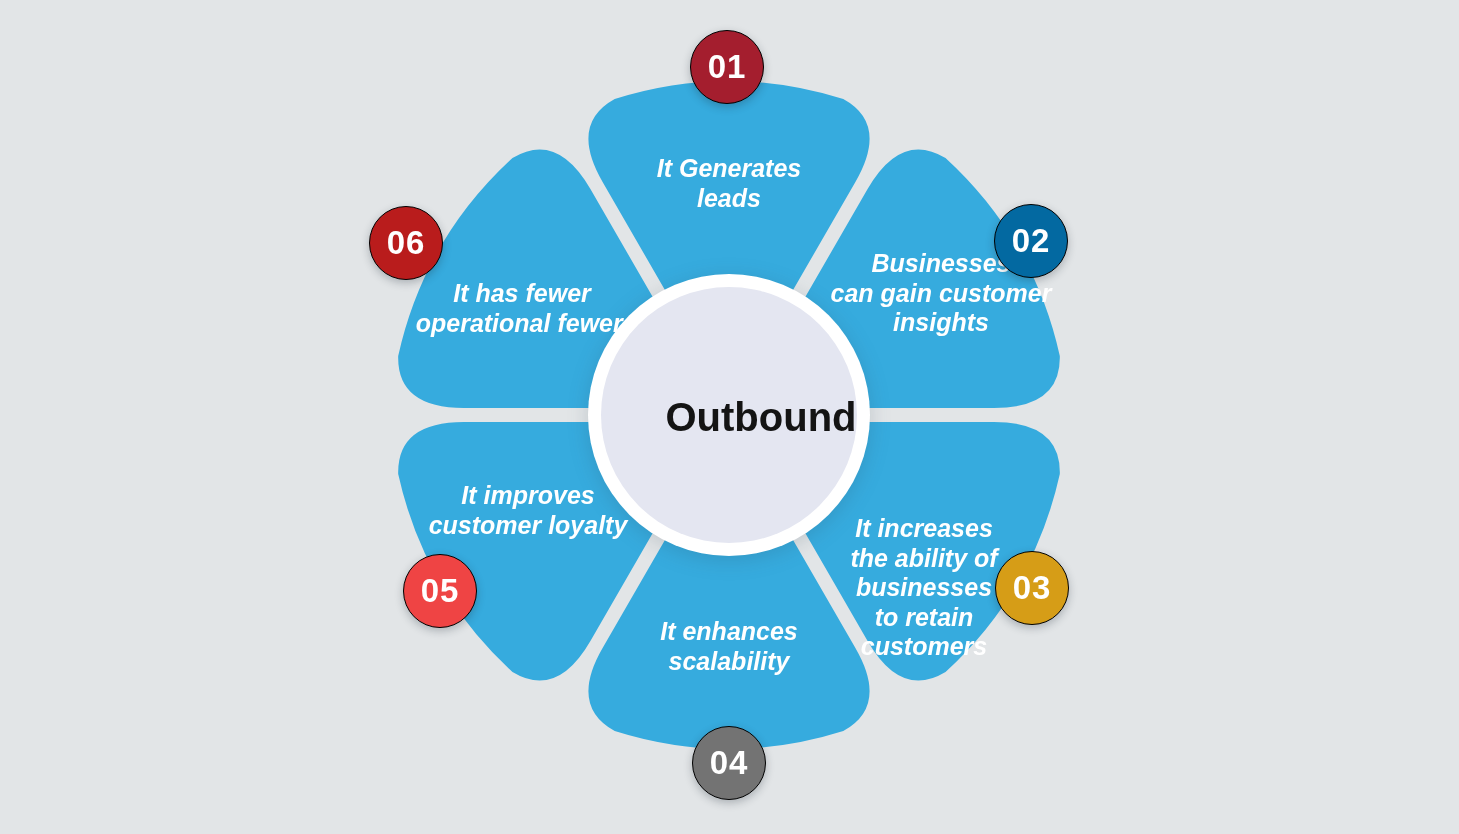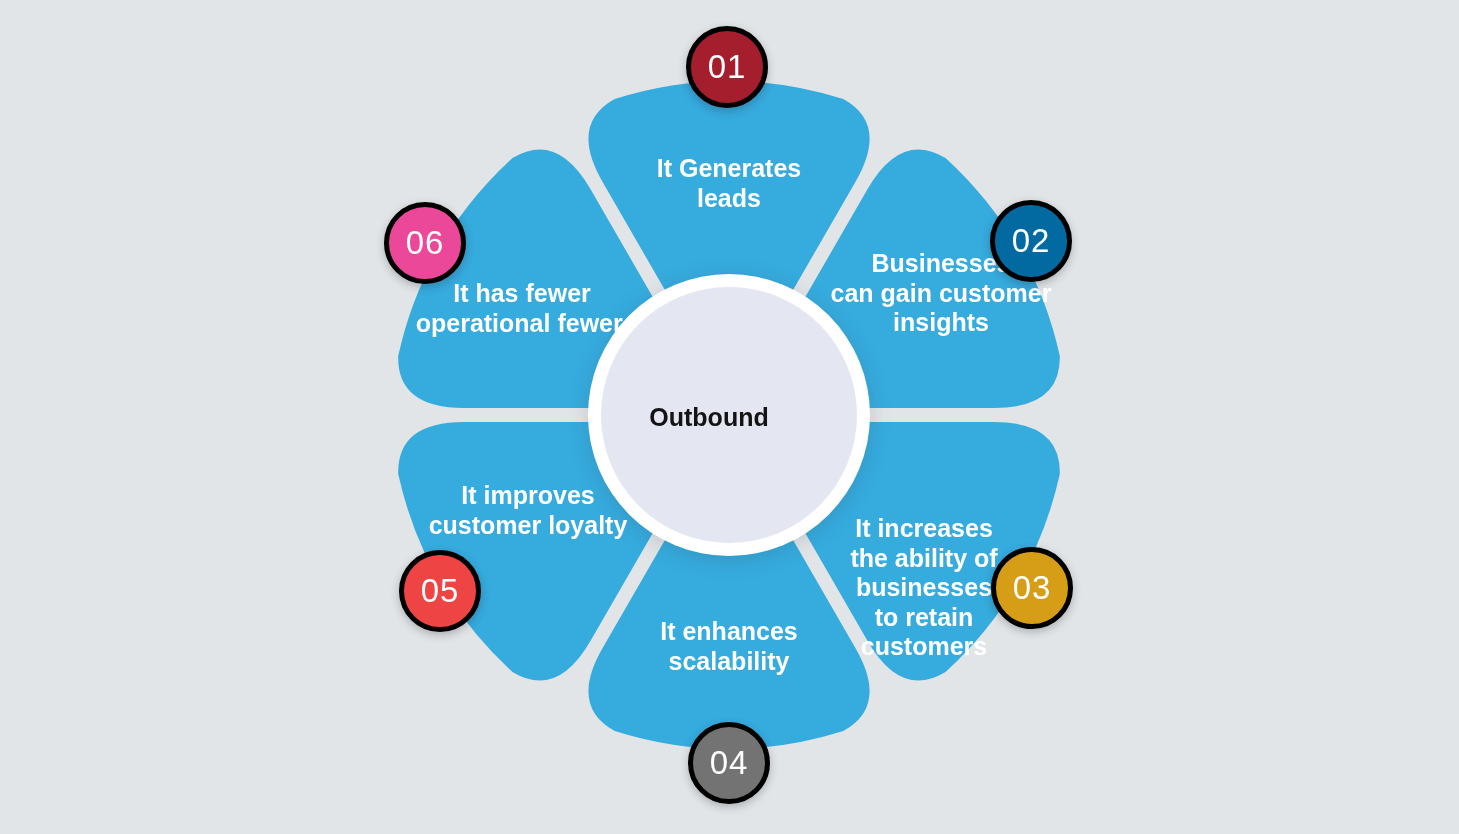--- a/index.html
+++ b/index.html
@@ -34,47 +34,48 @@
   }
   .petal-label {
     position: absolute;
     transform: translate(-50%, -50%);
     color: var(--label-text, #ffffff);
     font-weight: bold;
     font-size: 25px;
     line-height: 1.18;
     text-align: center;
     white-space: pre-line;
+    font-style: italic;
   }
   .badge {
     position: absolute;
     transform: translate(-50%, -50%);
     width: 72px;
     height: 72px;
     border-radius: 50%;
-    border: 5px solid #000000;
+    border: 1px solid #000000;
     box-shadow: 0 3px 9px rgba(30,40,50,0.28);
     display: flex;
     align-items: center;
     justify-content: center;
     color: #ffffff;
-    font-weight: normal;
+    font-weight: bold;
     font-size: 33px;
     letter-spacing: 1px;
     user-select: none;
   }
   .center-title {
     position: absolute;
-    left: 709px;
+    left: 761px;
     top: 417px;
     transform: translate(-50%, -50%);
     text-align: center;
     color: var(--title-text, #141414);
     font-weight: bold;
-    font-size: 25px;
+    font-size: 40px;
     line-height: 1.16;
     white-space: nowrap;
   }
 </style>
 </head>
 <body>
 
 <div class="stage">
 
   <svg class="diagram-svg" width="1459" height="834" viewBox="0 0 1459 834">
@@ -114,15 +115,15 @@
   <div class="petal-label" style="left:528px; top:510px;">It improves
 customer loyalty</div>
   <div class="petal-label" style="left:522px; top:308px;">It has fewer
 operational fewer.</div>
 
   <div class="badge" style="left: 727px; top: 67px; background: rgb(164, 30, 46);">01</div>
   <div class="badge" style="left: 1031px; top: 241px; background: #0369a1;">02</div>
   <div class="badge" style="left: 1032px; top: 588px; background: rgb(214, 157, 23);">03</div>
   <div class="badge" style="left: 729px; top: 763px; background: #737373;">04</div>
   <div class="badge" style="left: 440px; top: 591px; background: #ef4444;">05</div>
-  <div class="badge" style="left: 425px; top: 243px; background: #ec4899;">06</div>
+  <div class="badge" style="left: 406px; top: 243px; background: #b91c1c;">06</div>
 
 </div>
 
 </body></html>

